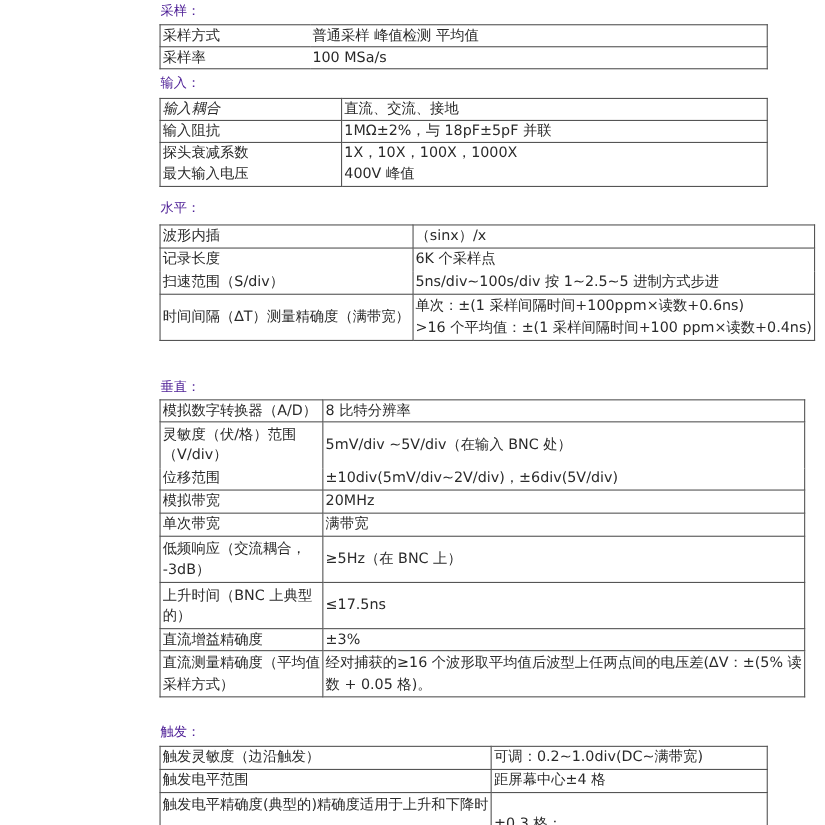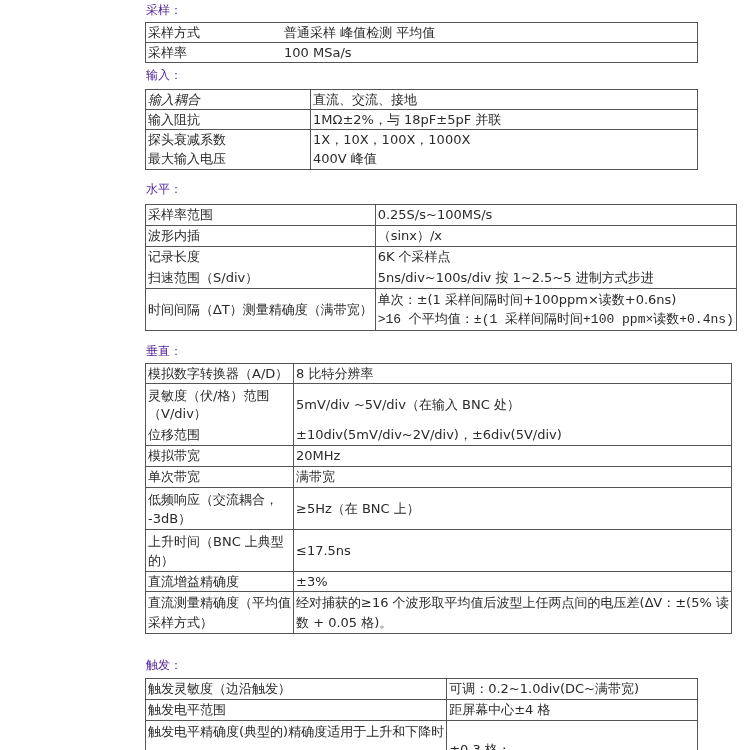--- a/index.html
+++ b/index.html
@@ -44,41 +44,37 @@
   <tr style="height:20px;">
     <td style="border-top:none;">最大输入电压</td>
     <td style="border-top:none;">400V 峰值</td>
   </tr>
 </tbody>
   </table>
 
 <div class="sec-title" style="top:182px;">水平：</div>
 <table class="spec" style="left:145px; top:204px; width:553px;">
   <tbody>
-      <tr style="height:21px;">
-    <td style="width:220px;">采样率范围</td>
-    <td>0.25S/s~100MS/s</td>
-  </tr>
   <tr style="height:21px;">
     <td>波形内插</td>
     <td>（sinx）/x</td>
   </tr>
   <tr style="height:21px;">
     <td style="border-bottom:none;">记录长度</td>
     <td style="border-bottom:none;">6K 个采样点</td>
   </tr>
   <tr style="height:21px;">
     <td style="border-top:none;">扫速范围（S/div）</td>
     <td style="border-top:none;">5ns/div~100s/div 按 1~2.5~5 进制方式步进</td>
   </tr>
   <tr style="height:42px;margin-left:32px;">
     <td>时间间隔（∆T）测量精确度（满带宽）</td>
     <td style="padding:0 2px;">
       <div style="line-height:20px;">单次：±(1 采样间隔时间+100ppm×读数+0.6ns)</div>
-      <div style="line-height:20px;font-family:Liberation Mono, monospace;">&gt;16 个平均值：±(1 采样间隔时间+100 ppm×读数+0.4ns)</div>
+      <div style="line-height:20px;">&gt;16 个平均值：±(1 采样间隔时间+100 ppm×读数+0.4ns)</div>
     </td>
   </tr>
 </tbody>
   </table>
 
 <div class="sec-title" style="top:344px;">垂直：</div>
 <table class="spec" style="left:145px; top:363px; width:553px;">
   <tbody>
       <tr style="height:20px;">
     <td style="width:141px;">模拟数字转换器（A/D）</td>

